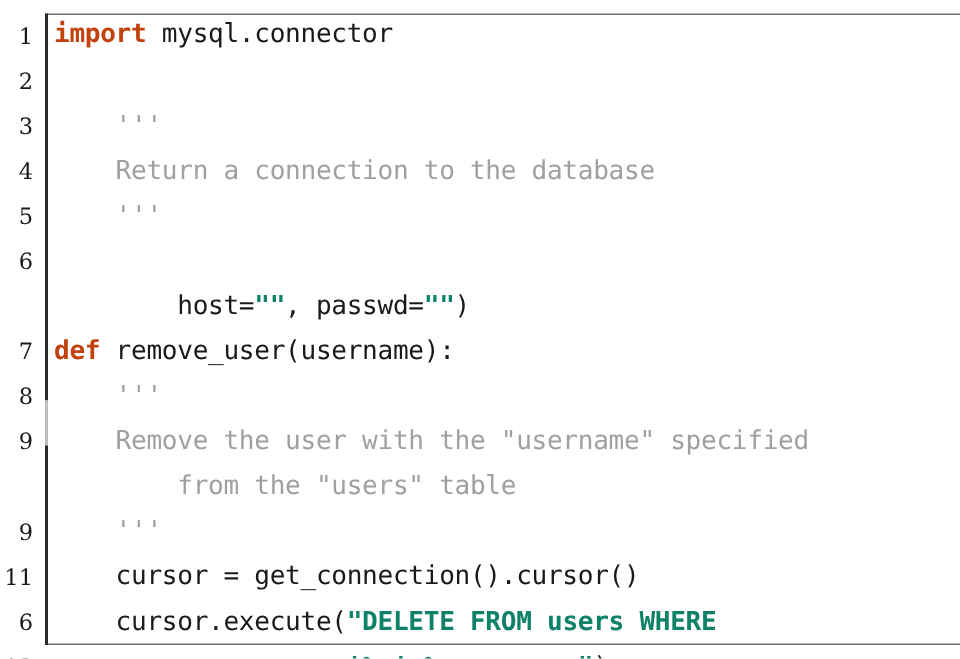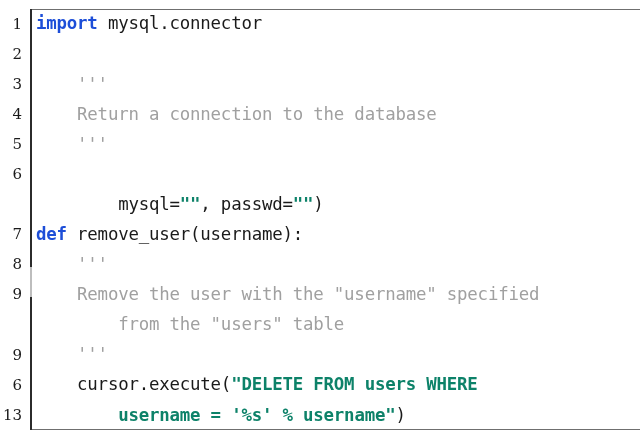--- a/index.html
+++ b/index.html
@@ -79,21 +79,21 @@
     flex: 1 1 auto;
     padding-left: 10px;
     font-family: "DejaVu Sans Mono", "Liberation Mono", monospace;
     font-size: 17.4px;
     line-height: 1;
     color: #1a1a1a;
     letter-spacing: -0.2px;
   }
 
   
-  .kw   { color: #1d4ed8; font-weight: bold; }
+  .kw   { color: #c2410c; font-weight: bold; }
   .str  { color: #0d8269; font-weight: bold; }
   .doc  { color: #a0a0a0; }
   .plain{ color: #1a1a1a; }
 </style>
 </head>
 <body>
 
 <div id="code-listing">
 
   <div class="rule top"></div>
@@ -103,23 +103,24 @@
   <div class="gutter-rule seg-b"></div>
   <div class="gutter-rule seg-c"></div>
 
   <div class="code-rows" id="code-rows">
       <div class="code-row"><div class="lineno">1</div><div class="code-text"><span class="kw">import</span><span class="plain"> mysql.connector</span></div></div>
       <div class="code-row"><div class="lineno">2</div></div>
       <div class="code-row"><div class="lineno">3</div><div class="code-text"><span class="doc">    '''</span></div></div>
       <div class="code-row"><div class="lineno">4</div><div class="code-text"><span class="doc">    Return a connection to the database</span></div></div>
       <div class="code-row"><div class="lineno">5</div><div class="code-text"><span class="doc">    '''</span></div></div>
       <div class="code-row"><div class="lineno">6</div></div>
-      <div class="code-row"><div class="lineno"></div><div class="code-text"><span class="plain">        mysql=</span><span class="str">""</span><span class="plain">, passwd=</span><span class="str">""</span><span class="plain">)</span></div></div>
+      <div class="code-row"><div class="lineno"></div><div class="code-text"><span class="plain">        host=</span><span class="str">""</span><span class="plain">, passwd=</span><span class="str">""</span><span class="plain">)</span></div></div>
       <div class="code-row"><div class="lineno">7</div><div class="code-text"><span class="kw">def</span><span class="plain"> remove_user(username):</span></div></div>
       <div class="code-row"><div class="lineno">8</div><div class="code-text"><span class="doc">    '''</span></div></div>
       <div class="code-row"><div class="lineno">9</div><div class="code-text"><span class="doc">    Remove the user with the "username" specified</span></div></div>
       <div class="code-row"><div class="lineno"></div><div class="code-text"><span class="doc">        from the "users" table</span></div></div>
       <div class="code-row"><div class="lineno">9</div><div class="code-text"><span class="doc">    '''</span></div></div>
+      <div class="code-row"><div class="lineno">11</div><div class="code-text"><span class="plain">    cursor = get_connection().cursor()</span></div></div>
       <div class="code-row"><div class="lineno">6</div><div class="code-text"><span class="plain">    cursor.execute(</span><span class="str">"DELETE FROM users WHERE</span></div></div>
       <div class="code-row"><div class="lineno">13</div><div class="code-text"><span class="plain">        </span><span class="str">username = '%s' % username"</span><span class="plain">)</span></div></div>
     </div>
 
 </div>
 
 </body></html>

